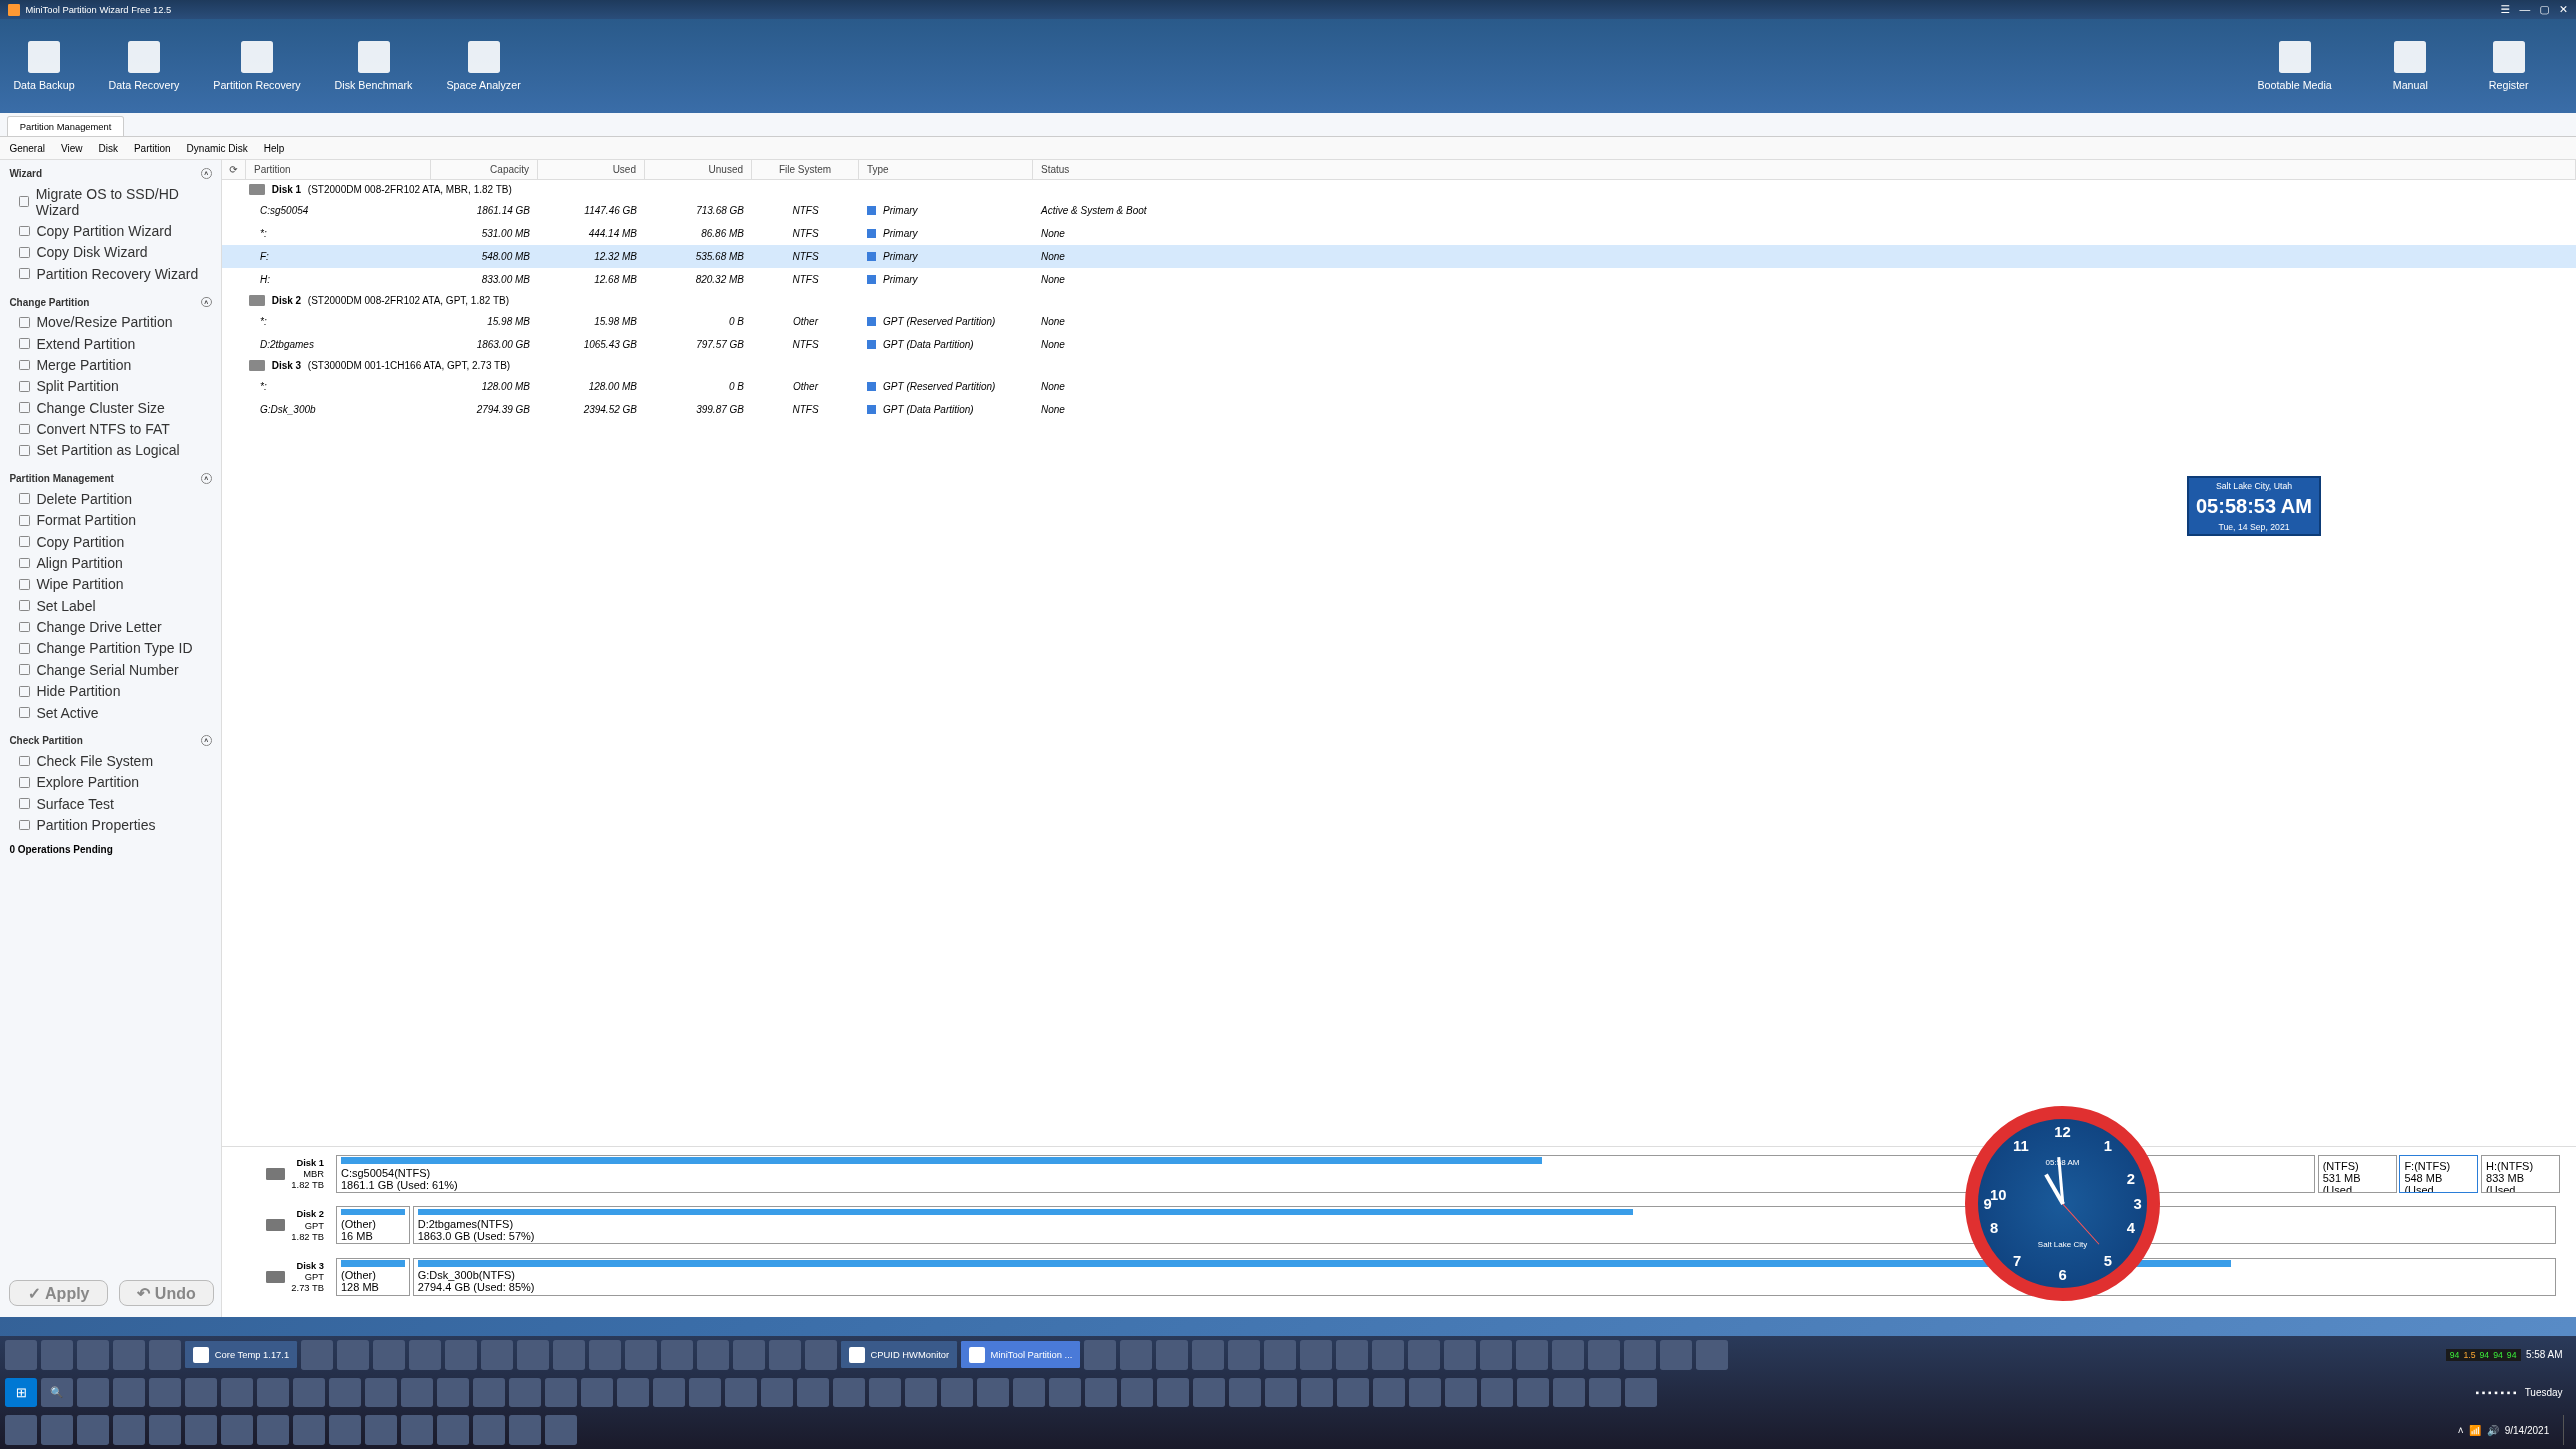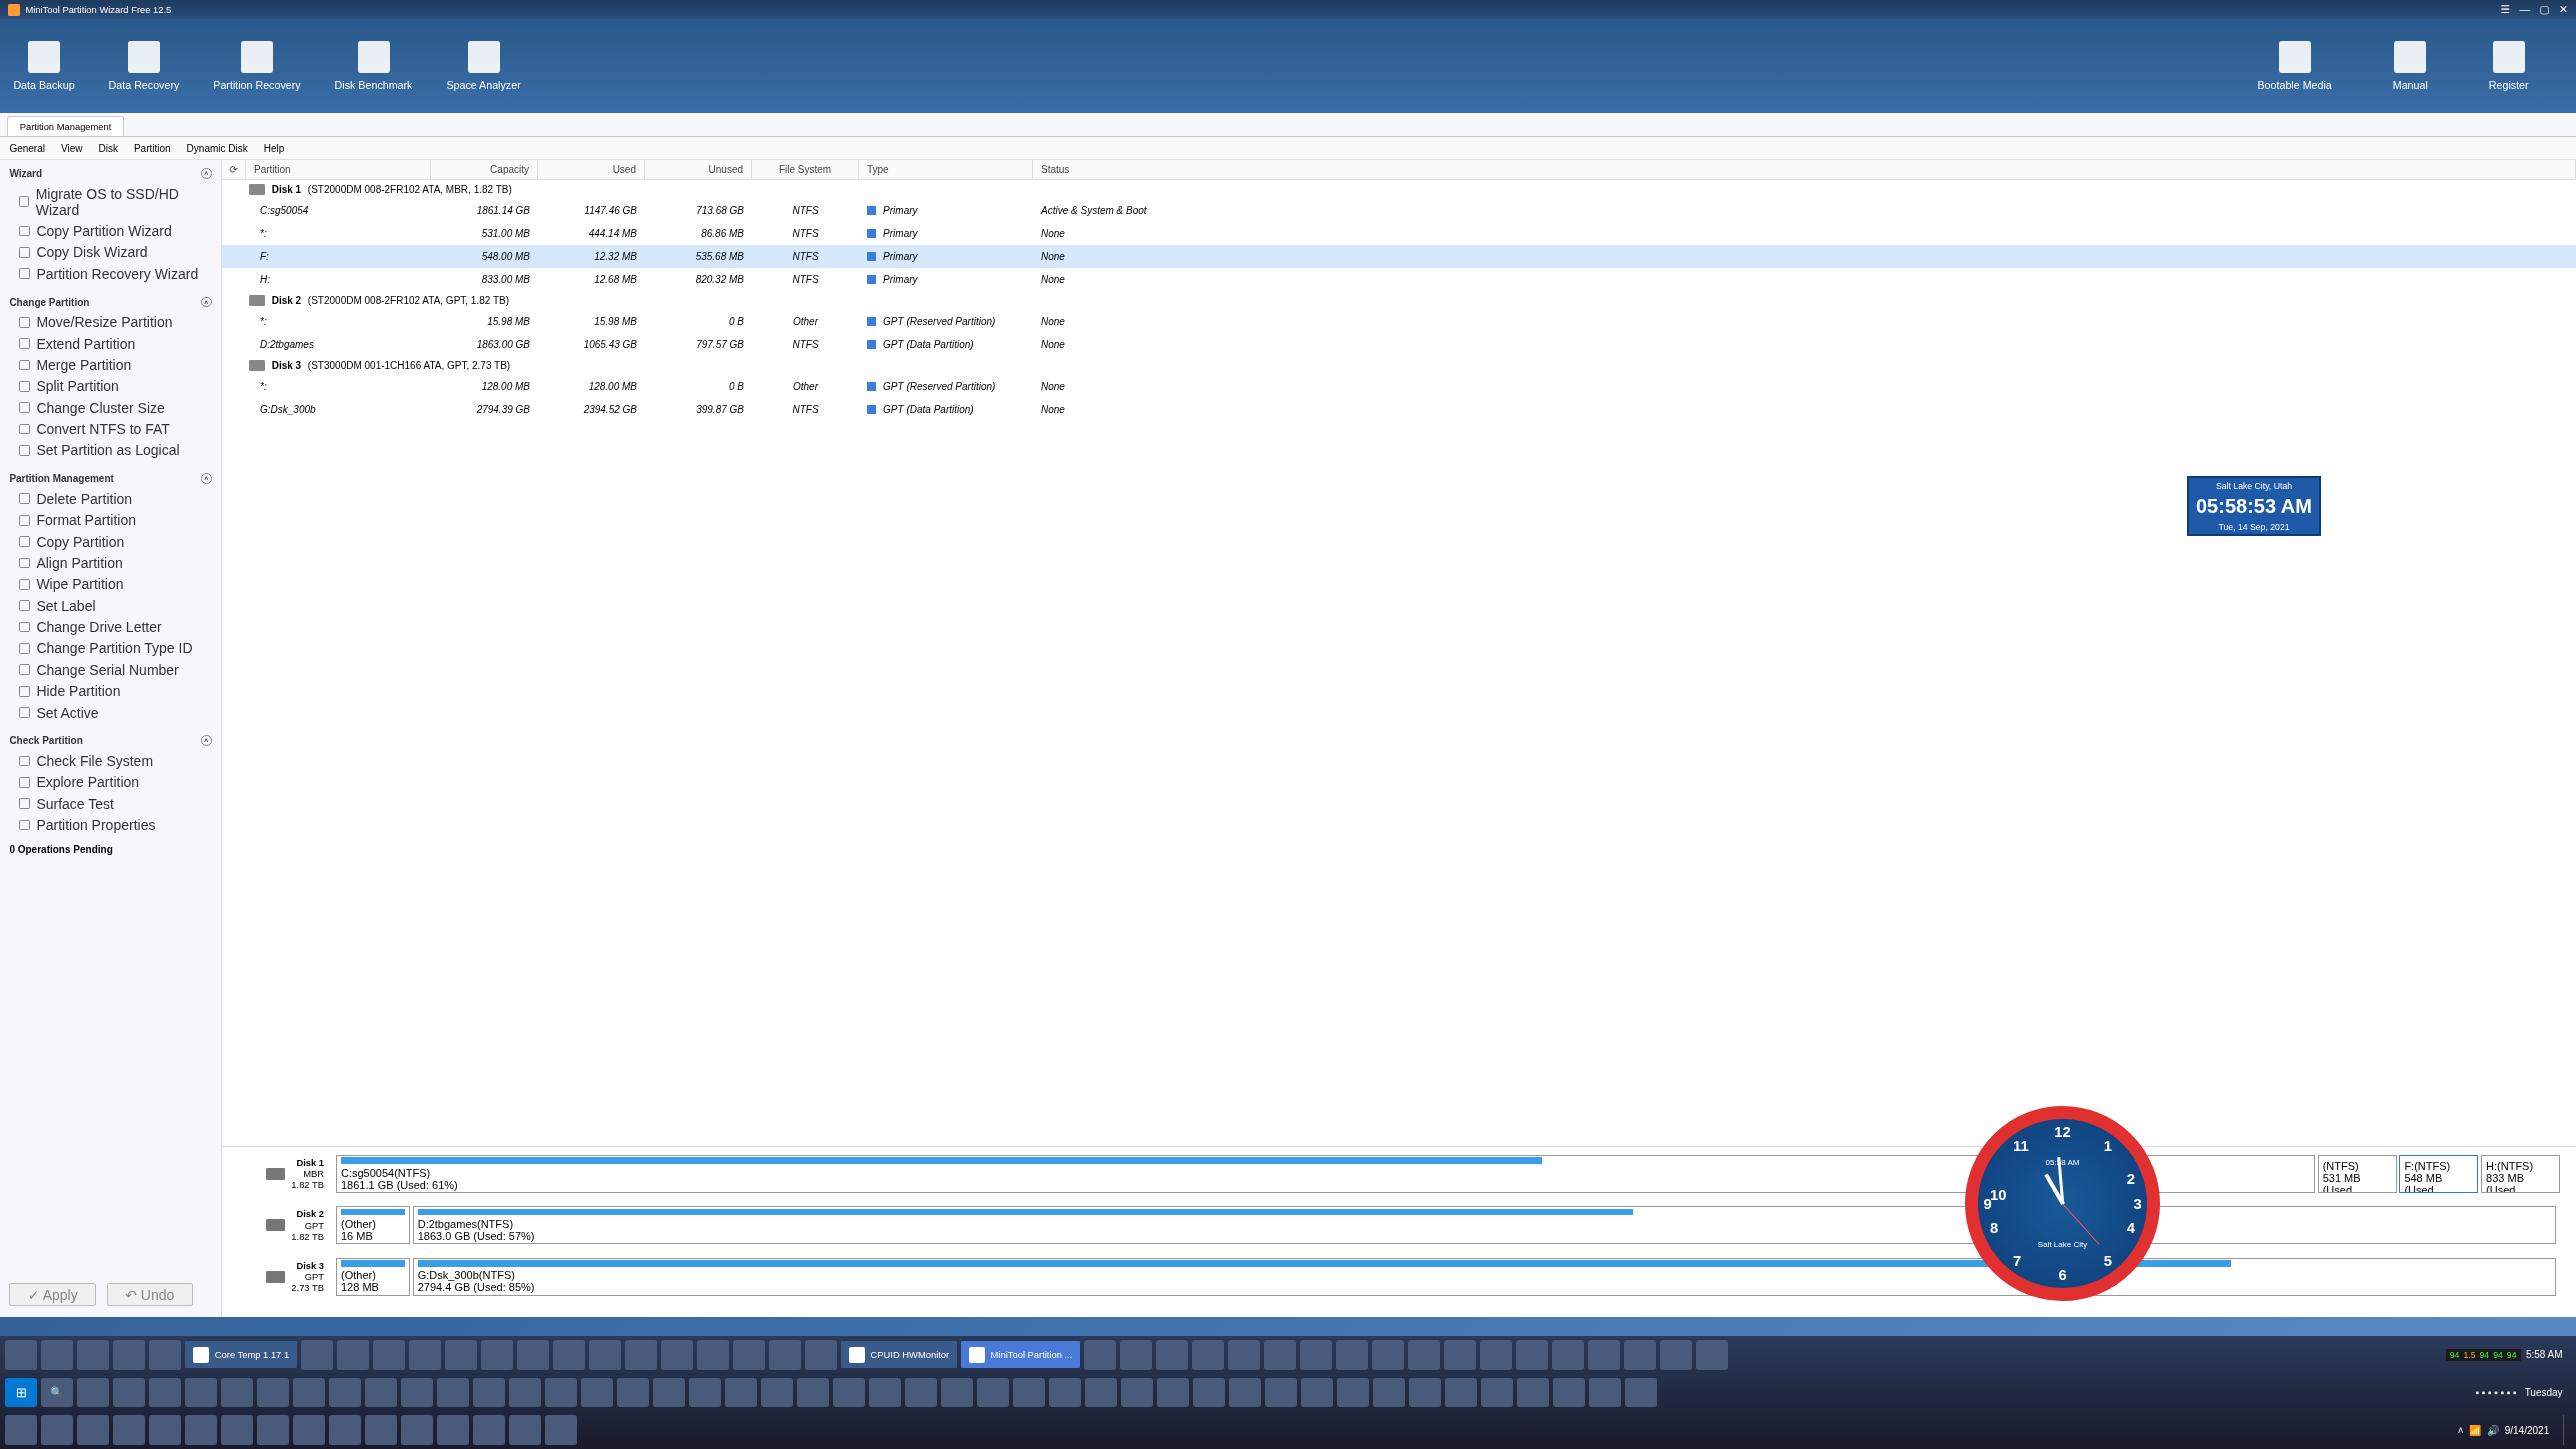--- a/index.html
+++ b/index.html
@@ -25,21 +25,21 @@
 .main { display: flex; height: 1157px; background: #fff; }
 
 .sidebar { width: 222px; background: #f5f7fa; border-right: 0.7px solid #ddd; overflow-y: auto; position: relative; }
 .sidebar-section { padding: 4px 0; }
 .sidebar-header { padding: 4px 9.4px; font-weight: bold; font-size: 10px; color: #333; display: flex; justify-content: space-between; align-items: center; }
 .sidebar-header .chev { width: 10.7px; height: 10.7px; border: 0.7px solid #888; border-radius: 50%; display: flex; align-items: center; justify-content: center; font-size: 6.7px; }
 .sidebar-item { padding: 2.7px 9.4px 2.7px 19px; font-size: 14px; color: #333; cursor: pointer; display: flex; align-items: center; gap: 6.7px; }
 .sidebar-item .si-icon { width: 10.7px; height: 10.7px; border: 0.7px solid #888; display: inline-block; border-radius: 1.3px; }
 .sidebar-footer { padding: 4px 9.4px; font-weight: bold; font-size: 10px; }
 .apply-undo { position: absolute; bottom: 10.7px; left: 9.4px; display: flex; gap: 10.7px; }
-.apply-undo button { padding: 2.7px 17.4px; font-size: 14px; border: 0.7px solid #bbb; background: #f0f0f0; border-radius: 2px; cursor: pointer; color: #888; }
+.apply-undo button { padding: 2.7px 17.4px; font-size: 16px; border: 0.7px solid #bbb; background: #f0f0f0; border-radius: 8px; cursor: pointer; color: #888; font-weight: bold; }
 
 .content { flex: 1; display: flex; flex-direction: column; }
 
 .grid-header { display: flex; height: 20px; background: #fafafa; border-bottom: 0.7px solid #ddd; font-size: 10px; color: #444; }
 .grid-col { padding: 2.7px 8px; border-right: 0.7px solid #ddd; display: flex; align-items: center; }
 .grid-col.refresh { width: 24px; justify-content: center; }
 .col-part { width: 185px; }
 .col-cap { width: 107px; justify-content: flex-end; }
 .col-used { width: 107px; justify-content: flex-end; }
 .col-unused { width: 107px; justify-content: flex-end; }

